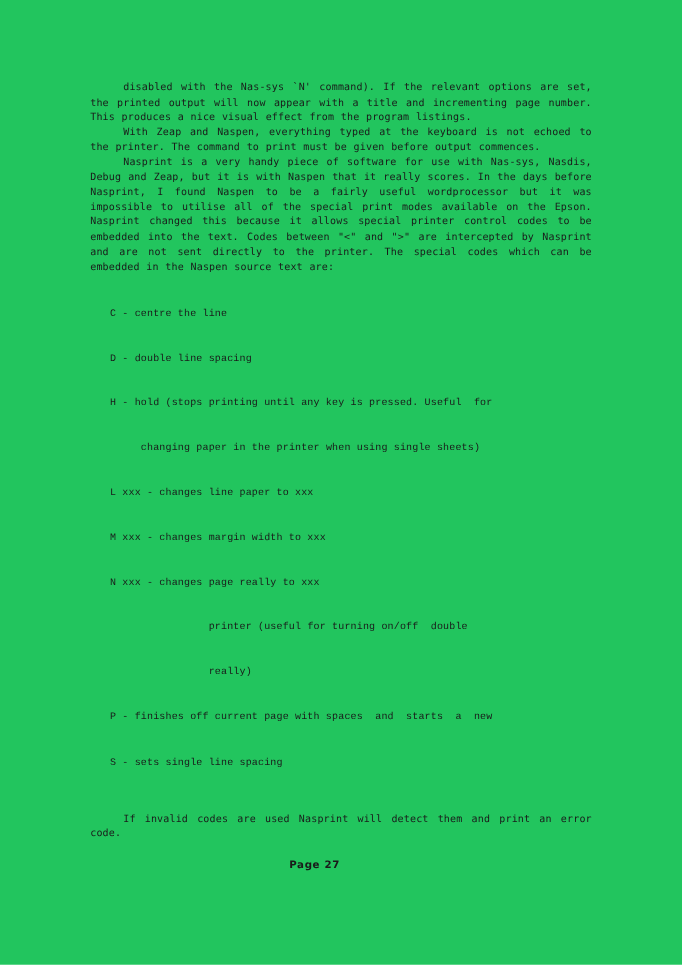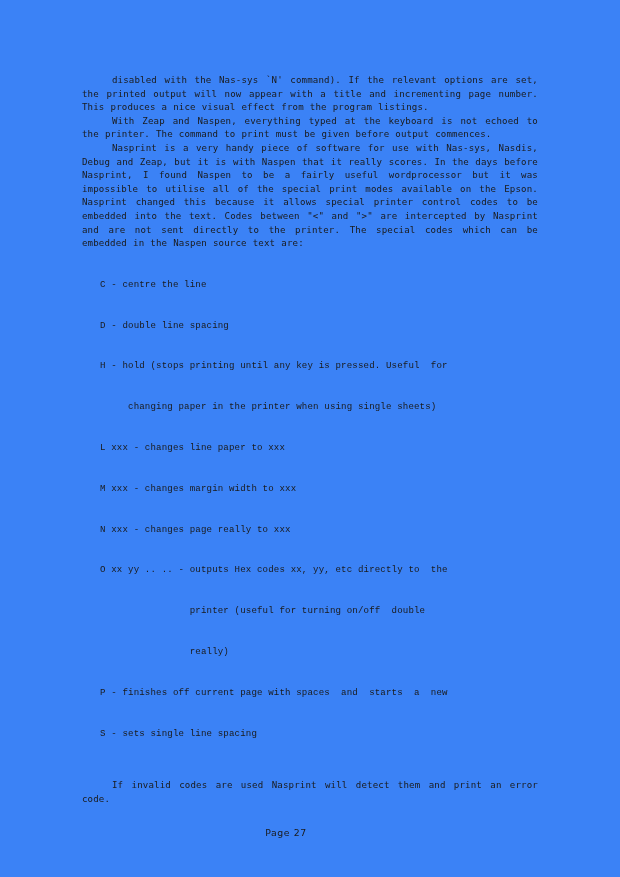--- a/index.html
+++ b/index.html
@@ -14,21 +14,21 @@
     color: #1a1a1a;
     position: relative;
     overflow: hidden;
   }
   .page {
     position: absolute;
     left: 0;
     top: 0;
     width: 620px;
     height: 877px;
-    background: #3b82f6;
+    background: #22c55e;
   }
   .content {
     position: absolute;
     left: 82px;
     top: 74px;
     width: 456px;
   }
   p, div.para {
     margin: 0;
   }
@@ -51,25 +51,25 @@
     padding-left: 18px;
     white-space: pre-wrap;
   }
   .codeline {
     white-space: pre-wrap;
     font-family: Liberation Mono, monospace;
   }
   .footer {
     position: absolute;
     left: 0;
-    top: 827px;
+    top: 781px;
     width: 572px;
     text-align: center;
     font-size: 9.3px;
-    font-weight: normal;
+    font-weight: bold;
     letter-spacing: 0.6px;
     font-family: "DejaVu Sans", "Liberation Sans", sans-serif;
   }
 </style>
 </head>
 <body>
 
 <div class="page">
   <div class="content">
 
@@ -78,21 +78,20 @@
     <div class="para indent">Nasprint is a very handy piece  of  software  for  use  with Nas-sys, Nasdis, Debug and Zeap, but it is with Naspen  that  it really scores. In the days before Nasprint, I found Naspen to be a fairly useful wordprocessor but it was impossible  to  utilise all of the special print modes available on the Epson.  Nasprint changed this because it allows special printer control codes  to be embedded into the text.  Codes between  "&lt;"  and  "&gt;"  are intercepted by Nasprint  and  are  not  sent  directly  to  the printer. The special codes which can be embedded in  the  Naspen source text are:</div>
 
     <div class="codelist">
       <div class="codeline">C - centre the line</div>
       <div class="codeline">D - double line spacing</div>
       <div class="codeline">H - hold (stops printing until any key is pressed. Useful  for</div>
       <div class="codeline">     changing paper in the printer when using single sheets)</div>
       <div class="codeline">L xxx - changes line paper to xxx</div>
       <div class="codeline">M xxx - changes margin width to xxx</div>
       <div class="codeline">N xxx - changes page really to xxx</div>
-      <div class="codeline">O xx yy .. .. - outputs Hex codes xx, yy, etc directly to  the</div>
       <div class="codeline">                printer (useful for turning on/off  double</div>
       <div class="codeline">                really)</div>
       <div class="codeline">P - finishes off current page with spaces  and  starts  a  new</div>
       <div class="codeline">S - sets single line spacing</div>
     </div>
 
     <div class="para indent">If invalid codes are used  Nasprint  will  detect  them  and print an error code.</div>
 
   </div>
 

